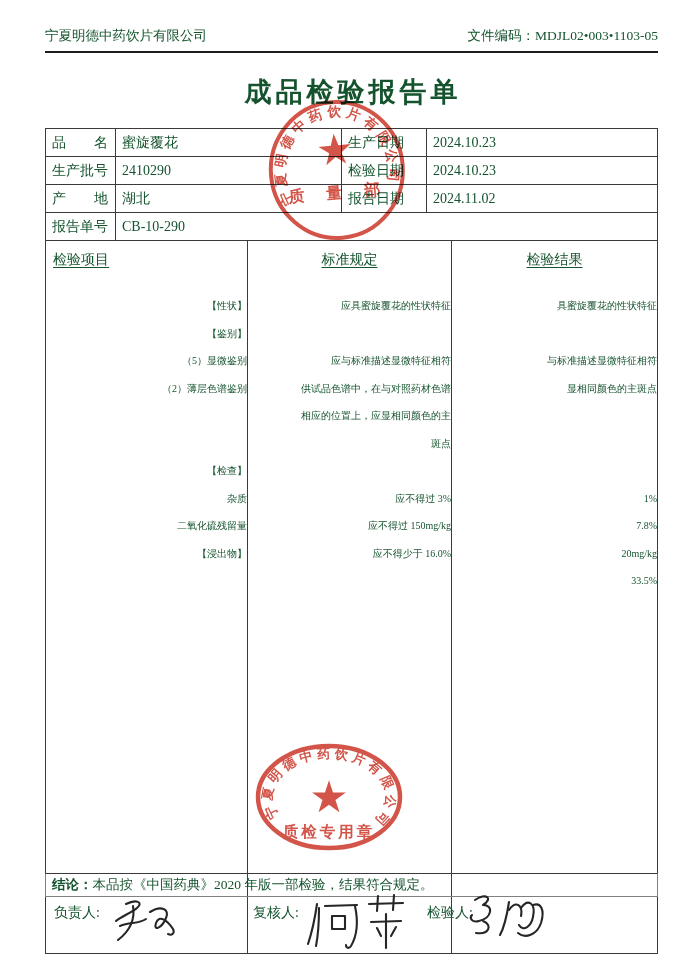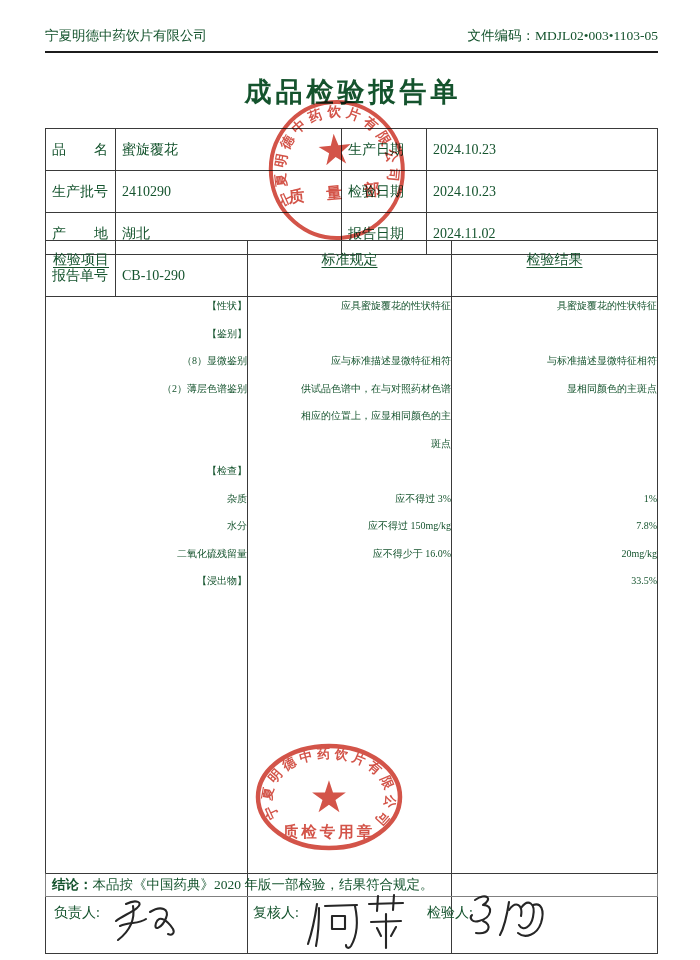--- a/index.html
+++ b/index.html
@@ -6,21 +6,21 @@
   .page {
     position:relative; width:700px; height:960px; background:#ffffff;
     font-family:"Liberation Serif","DejaVu Serif",serif; color:#14532d; overflow:hidden;
   }
   
   .doc-header { position:absolute; left:45px; top:27px; width:613px; display:flex; justify-content:space-between; font-size:13.5px; }
   .header-rule { position:absolute; left:45px; top:51px; width:613px; border-top:2px solid #1c1c1c; }
   .doc-title { position:absolute; left:3px; top:74px; width:100%; text-align:center; font-size:27px; font-weight:bold; letter-spacing:4px; }
   
   table.info-table { position:absolute; left:45px; top:128px; width:613px; border-collapse:collapse; table-layout:fixed; }
-  table.info-table td { border:1px solid #3a3a3a; height:27px; font-size:14px; padding:7px 6px; white-space:nowrap; overflow:hidden; }
+  table.info-table td { border:1px solid #3a3a3a; height:27px; font-size:14px; padding:0 6px; white-space:nowrap; overflow:hidden; }
   
   .report-table { position:absolute; left:45px; top:240px; width:613px; height:714px; border:1px solid #3a3a3a; box-sizing:border-box; display:flex; }
   .rcol { position:relative; height:100%; box-sizing:border-box; }
   .rcol-1 { width:202px; border-right:1px solid #3a3a3a; }
   .rcol-2 { width:204px; border-right:1px solid #3a3a3a; }
   .rcol-3 { flex:1; }
   .rhead { margin-top:10px; font-size:14px; text-decoration:underline; text-underline-offset:3px; }
   .rcol-1 .rhead { margin-left:7px; }
   .rcol-2 .rhead, .rcol-3 .rhead { text-align:center; }
   .lines { position:absolute; top:51px; left:0; right:0; padding-left:7px; font-size:10px;text-align:right; }
@@ -83,27 +83,26 @@
     </tr>
   </tbody>
     </table>
 
   <div class="report-table">
     <div class="rcol rcol-1">
       <div class="rhead">检验项目</div>
       <div class="lines">
           <div class="tline">【性状】</div>
           <div class="tline">【鉴别】</div>
-          <div class="tline">（8）显微鉴别</div>
+          <div class="tline">（5）显微鉴别</div>
           <div class="tline">（2）薄层色谱鉴别</div>
           <div class="tline">&nbsp;</div>
           <div class="tline">&nbsp;</div>
           <div class="tline">【检查】</div>
           <div class="tline">杂质</div>
-          <div class="tline">水分</div>
           <div class="tline">二氧化硫残留量</div>
           <div class="tline">【浸出物】</div>
         </div>
     </div>
     <div class="rcol rcol-2">
       <div class="rhead">标准规定</div>
       <div class="lines">
           <div class="tline">应具蜜旋覆花的性状特征</div>
           <div class="tline">&nbsp;</div>
           <div class="tline">应与标准描述显微特征相符</div>

